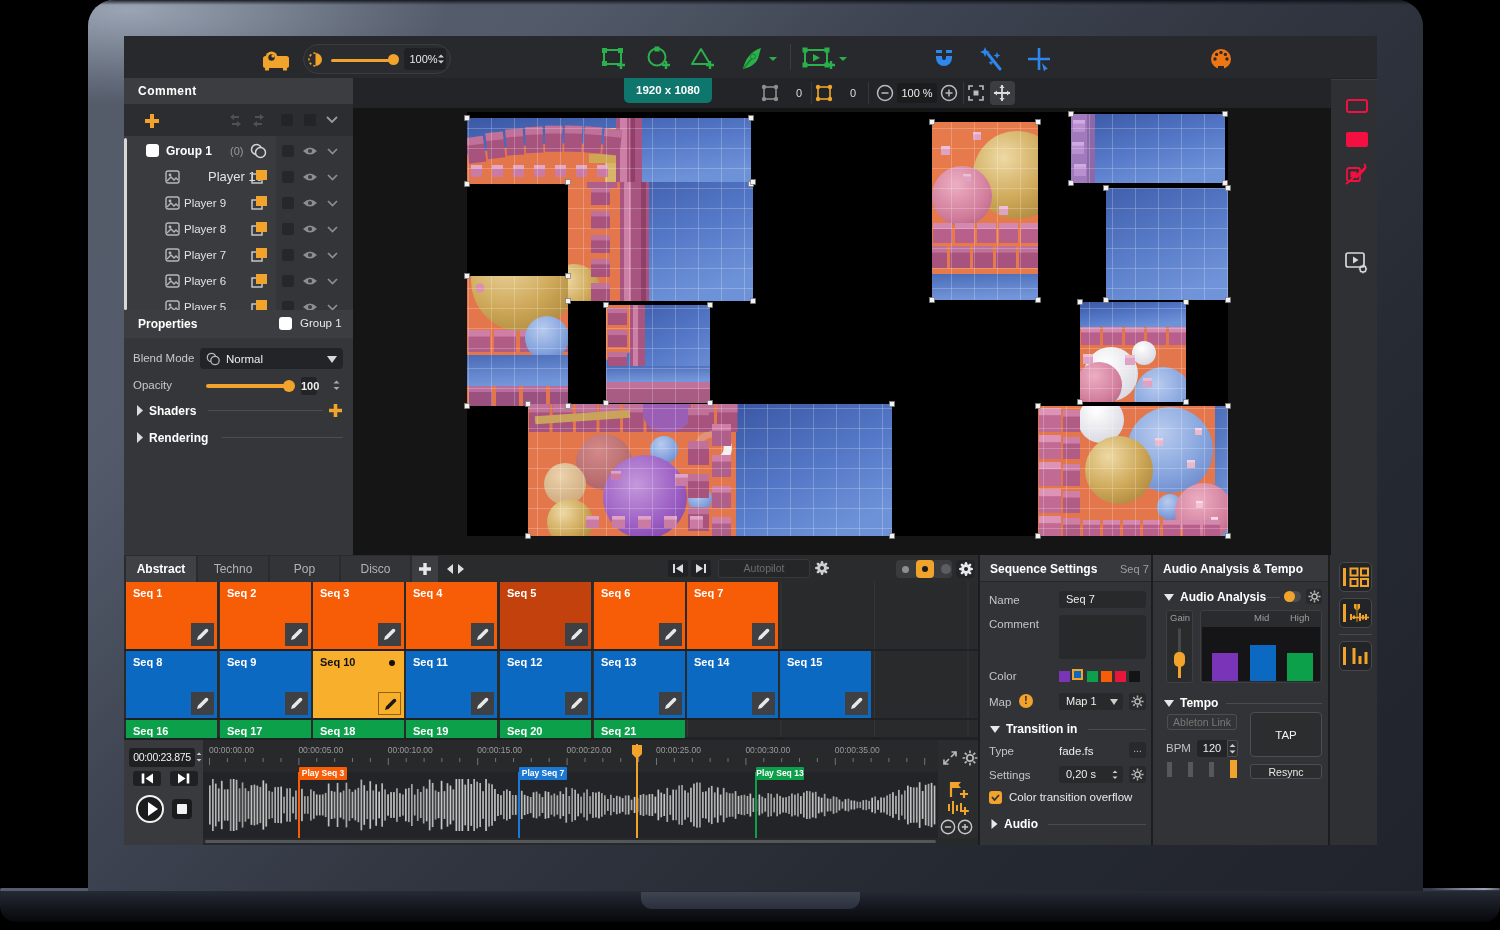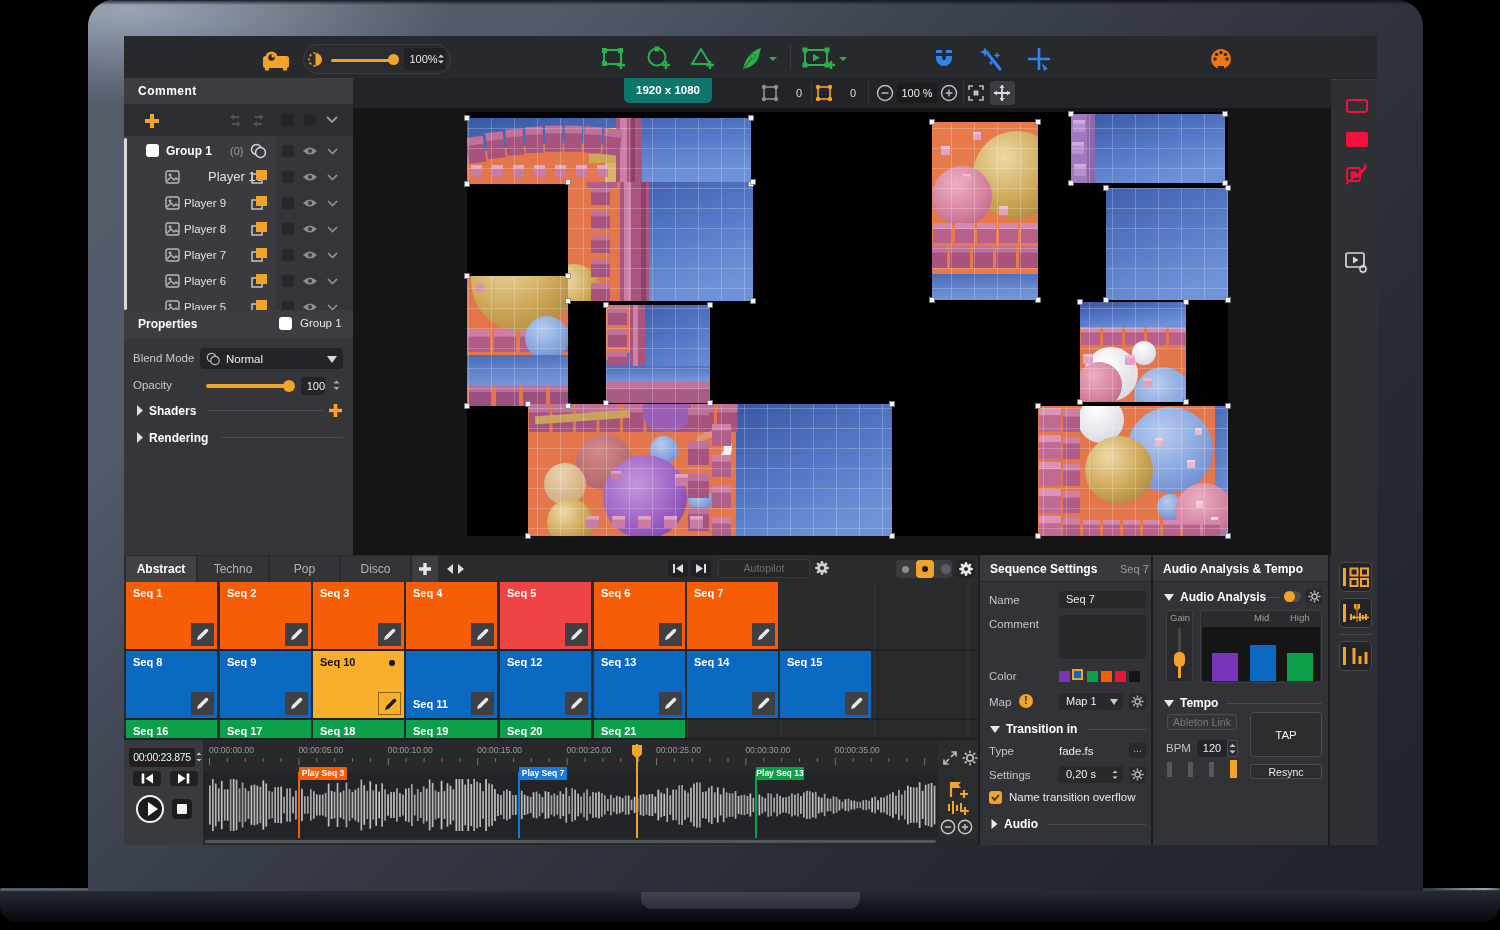--- a/index.html
+++ b/index.html
@@ -305,21 +305,21 @@
     <circle cx="5.5" cy="5.5" r="4.2" fill="none" stroke="#b5b5b5" stroke-width="1.3"></circle>
     <circle cx="9" cy="8.5" r="4.2" fill="#232427" stroke="#b5b5b5" stroke-width="1.3"></circle>
   </svg>
 <div class="abs" style="left:226px;top:353px;color:#eee;font-size:11.5px;">Normal</div>
 <svg class="abs" style="left:327px;top:356px;" width="10" height="7" viewBox="0 0 10 7">
     <path d="M0 0 h10 l-5 7 Z" fill="#d8d8d8"></path>
   </svg>
 <div class="abs" style="left:133px;top:379px;color:#c9c9c9;font-size:11.5px;">Opacity</div>
 <div class="abs" style="left:206px;top:384px;width:84px;height:3.5px;background:#f1a32b;border-radius:2px;"></div>
 <div class="abs" style="left:283px;top:380px;width:12px;height:12px;background:#f1a32b;border-radius:50%;"></div>
-<div class="abs" style="left:301px;top:377px;width:24px;height:18px;background:#232427;border-radius:3px;color:#eee;font-size:11px;line-height:18px;text-align:right;">100</div>
+<div class="abs" style="left:301px;top:377px;width:16px;height:18px;background:#232427;border-radius:3px;color:#eee;font-size:11px;line-height:18px;text-align:center;font-weight:bold;">100</div>
 <svg class="abs" style="left:333px;top:379px;" width="7" height="13" viewBox="0 0 7 13">
     <path d="M0.5 4.5 L3.5 1.5 L6.5 4.5 Z" fill="#aaa"></path>
     <path d="M0.5 8 L3.5 11 L6.5 8 Z" fill="#aaa"></path>
   </svg>
 <svg class="abs" style="left:136px;top:405px;" width="8" height="11" viewBox="0 0 8 11">
     <path d="M1 0 l6 5.5 L1 11 Z" fill="#ddd"></path>
   </svg>
 <div class="abs" style="left:149px;top:404px;color:#fff;font-size:12px;font-weight:bold;">Shaders</div>
 <div class="abs" style="left:208px;top:410px;width:115px;height:1px;background:#4c4d50;"></div>
 <svg class="abs" style="left:328px;top:403px;" width="15" height="15" viewBox="0 0 15 15">
@@ -874,21 +874,21 @@
     </div>
   </div>
 <div class="abs" style="left:406px;top:582px;width:91px;height:67px;background:#f75c06;">
     <div style="position:absolute;left:7px;top:5px;color:#fff;font-size:11px;font-weight:bold;">Seq 4</div>
     <div style="position:absolute;right:3px;bottom:3px;width:23px;height:23px;background:#3f4043;">
       <svg width="13" height="13" viewBox="0 0 13 13" style="position:absolute;left:5px;top:5px;">
         <path d="M1 12 l1 -3.5 L9.5 1 a1.8 1.8 0 0 1 2.5 2.5 L4.5 11 Z" fill="#e8e8e8"></path>
       </svg>
     </div>
   </div>
-<div class="abs" style="left:500px;top:582px;width:91px;height:67px;background:#ef4444;">
+<div class="abs" style="left:500px;top:582px;width:91px;height:67px;background:#c2410c;">
     <div style="position:absolute;left:7px;top:5px;color:#fff;font-size:11px;font-weight:bold;">Seq 5</div>
     <div style="position:absolute;right:3px;bottom:3px;width:23px;height:23px;background:#3f4043;">
       <svg width="13" height="13" viewBox="0 0 13 13" style="position:absolute;left:5px;top:5px;">
         <path d="M1 12 l1 -3.5 L9.5 1 a1.8 1.8 0 0 1 2.5 2.5 L4.5 11 Z" fill="#e8e8e8"></path>
       </svg>
     </div>
   </div>
 <div class="abs" style="left:594px;top:582px;width:91px;height:67px;background:#f75c06;">
     <div style="position:absolute;left:7px;top:5px;color:#fff;font-size:11px;font-weight:bold;">Seq 6</div>
     <div style="position:absolute;right:3px;bottom:3px;width:23px;height:23px;background:#3f4043;">
@@ -924,21 +924,21 @@
 <div class="abs" style="left:313px;top:651px;width:91px;height:67px;background:#f8b02c;">
     <div style="position:absolute;left:7px;top:5px;color:#111;font-size:11px;font-weight:bold;">Seq 10</div>
     <div style="position:absolute;right:9px;top:9px;width:6px;height:6px;border-radius:50%;background:#111;"></div>
     <div style="position:absolute;right:3px;bottom:3px;width:23px;height:23px;background:transparent;border:1.5px solid #8a6410;">
       <svg width="13" height="13" viewBox="0 0 13 13" style="position:absolute;left:5px;top:5px;">
         <path d="M1 12 l1 -3.5 L9.5 1 a1.8 1.8 0 0 1 2.5 2.5 L4.5 11 Z" fill="#1a1a1a"></path>
       </svg>
     </div>
   </div>
 <div class="abs" style="left:406px;top:651px;width:91px;height:67px;background:#0c69c2;">
-    <div style="position:absolute;left:7px;top:5px;color:#fff;font-size:11px;font-weight:bold;margin-top:42px;">Seq 11</div>
+    <div style="position:absolute;left:7px;top:5px;color:#fff;font-size:11px;font-weight:bold;">Seq 11</div>
     <div style="position:absolute;right:3px;bottom:3px;width:23px;height:23px;background:#3f4043;">
       <svg width="13" height="13" viewBox="0 0 13 13" style="position:absolute;left:5px;top:5px;">
         <path d="M1 12 l1 -3.5 L9.5 1 a1.8 1.8 0 0 1 2.5 2.5 L4.5 11 Z" fill="#e8e8e8"></path>
       </svg>
     </div>
   </div>
 <div class="abs" style="left:500px;top:651px;width:91px;height:67px;background:#0c69c2;">
     <div style="position:absolute;left:7px;top:5px;color:#fff;font-size:11px;font-weight:bold;">Seq 12</div>
     <div style="position:absolute;right:3px;bottom:3px;width:23px;height:23px;background:#3f4043;">
       <svg width="13" height="13" viewBox="0 0 13 13" style="position:absolute;left:5px;top:5px;">
@@ -1400,21 +1400,21 @@
 <svg class="abs" style="left:1131px;top:768px;" width="13" height="13" viewBox="0 0 15 15">
     <circle cx="7.5" cy="7.5" r="3" fill="none" stroke="#b8b8b8" stroke-width="1.7"></circle>
     <g stroke="#b8b8b8" stroke-width="1.7">
       <path d="M7.5 0.5 v2.6 M7.5 11.9 v2.6 M0.5 7.5 h2.6 M11.9 7.5 h2.6 M2.6 2.6 l1.8 1.8 M10.6 10.6 l1.8 1.8 M12.4 2.6 l-1.8 1.8 M4.4 10.6 l-1.8 1.8"></path>
     </g>
   </svg>
 <div class="abs" style="left:989px;top:791px;width:13px;height:13px;background:#f1a32b;border-radius:3px;"></div>
 <svg class="abs" style="left:991px;top:794px;" width="9" height="7" viewBox="0 0 9 7">
     <path d="M1 3 l2.5 3 L8 1" fill="none" stroke="#333" stroke-width="1.8"></path>
   </svg>
-<div class="abs" style="left:1009px;top:791px;color:#e8e8e8;font-size:11.5px;">Name transition overflow</div>
+<div class="abs" style="left:1009px;top:791px;color:#e8e8e8;font-size:11.5px;">Color transition overflow</div>
 <svg class="abs" style="left:991px;top:819px;" width="7" height="10" viewBox="0 0 7 10">
     <path d="M0.5 0 l6 5 l-6 5 Z" fill="#e8e8e8"></path>
   </svg>
 <div class="abs" style="left:1004px;top:817px;color:#fff;font-size:12px;font-weight:bold;">Audio</div>
 <div class="abs" style="left:1048px;top:824px;width:98px;height:1px;background:#4a4b4e;"></div>
 
 <div class="abs" style="left:1151px;top:555px;width:2px;height:290px;background:#1c1d1f;"></div>
 <div class="abs" style="left:1153px;top:555px;width:175px;height:290px;background:#323336;"></div>
 <div class="abs" style="left:1153px;top:555px;width:175px;height:27px;background:#38393c;border-bottom:1px solid #242527;"></div>
 <div class="abs" style="left:1163px;top:562px;color:#fff;font-size:12px;font-weight:bold;">Audio Analysis &amp; Tempo</div>

